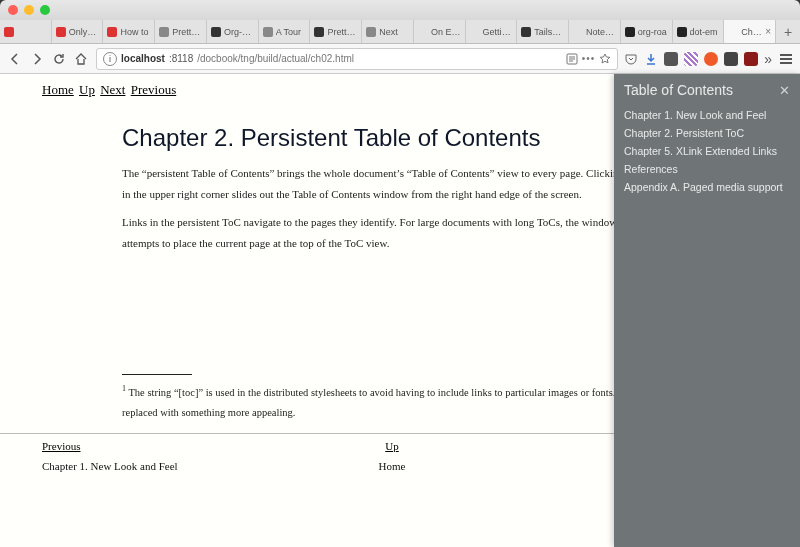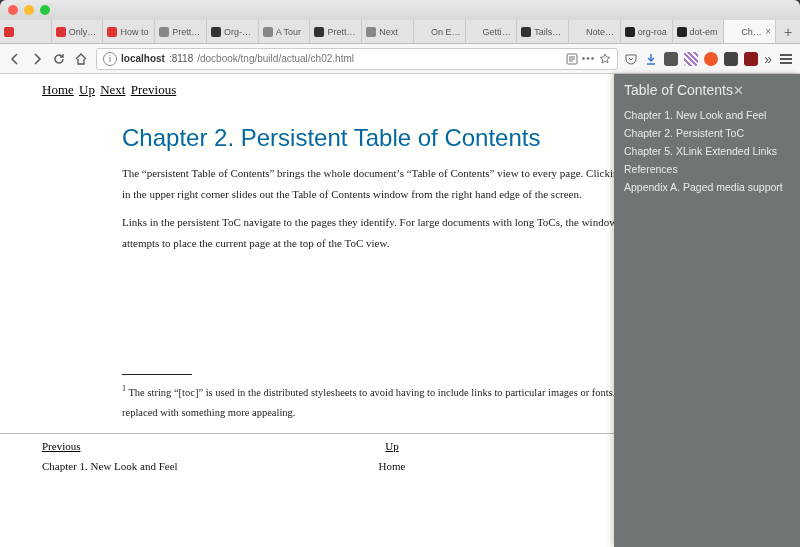--- a/index.html
+++ b/index.html
@@ -39,39 +39,39 @@
   .menu3 span { width: 12px; height: 2px; background: #555; }
 
   
   .viewport { flex: 1 1 auto; position: relative; background: #fffffb; display: flex; }
   .page { flex: 1 1 auto; padding: 0; font-family: Georgia, "Times New Roman", serif; color: #111; overflow: hidden; }
 
   .topnav { padding: 8px 0 4px 42px; font-size: 13px; }
   .topnav a { color: #000; text-decoration: underline; margin-right: 2px; }
 
   .main { padding: 10px 0 0 122px; width: 700px; }
-  h1 { font-family: "Helvetica Neue", Arial, sans-serif; font-weight: 400; font-size: 24px; margin: 12px 0 10px 0; color: #0369a1; }
+  h1 { font-family: "Helvetica Neue", Arial, sans-serif; font-weight: 400; font-size: 24px; margin: 12px 0 10px 0; color: #0f172a; }
   .para { font-size: 11px; line-height: 1.9; color: #222; margin-bottom: 8px; }
   .para sup { font-size: 8px; }
 
   .footnote-sep { border: none; border-top: 1px solid #222; width: 70px; margin: 120px 0 6px 0; }
   .footnote { font-size: 10.5px; line-height: 1.9; color: #222; }
   .footnote sup { font-size: 8px; }
 
   .botrule { border: none; border-top: 1px solid #bbb; margin: 10px 0 0 -122px; width: 800px; }
   .botnav { display: grid; grid-template-columns: 1fr 1fr 1fr; font-size: 11px; padding: 6px 0; margin-left: -80px; width: 700px; }
   .botnav a { color: #000; text-decoration: underline; }
   .botnav .c { text-align: center; }
   .botnav .r { text-align: right; }
   .botrow2 { display: grid; grid-template-columns: 1fr 1fr 1fr; font-size: 11px; padding: 2px 0 8px 0; margin-left: -80px; width: 700px; }
   .botrow2 .c { text-align: center; }
 
   
   .tocpanel { position: absolute; top: 0; right: 0; width: 186px; height: 100%; background: #6f7577; color: #e8eaea; font-family: Arial, sans-serif; padding: 8px 10px; box-shadow: -2px 0 6px rgba(0,0,0,.2); }
-  .tocpanel .hdr { display: flex; align-items: center; font-size: 14px; margin-bottom: 8px; }
+  .tocpanel .hdr { display: flex; justify-content: space-between; align-items: center; font-size: 14px; margin-bottom: 8px; }
   .tocpanel .hdr .x { font-size: 13px; color: #cfd3d3; cursor: pointer; }
   .tocpanel .item { font-size: 10.5px; padding: 3px 0; color: #e8eaea; cursor: pointer; white-space: nowrap; overflow: hidden; text-overflow: ellipsis; }
 
   svg { display: block; }
 </style>
 </head>
 <body>
 
 <div class="titlebar">
   <div class="traffic">

